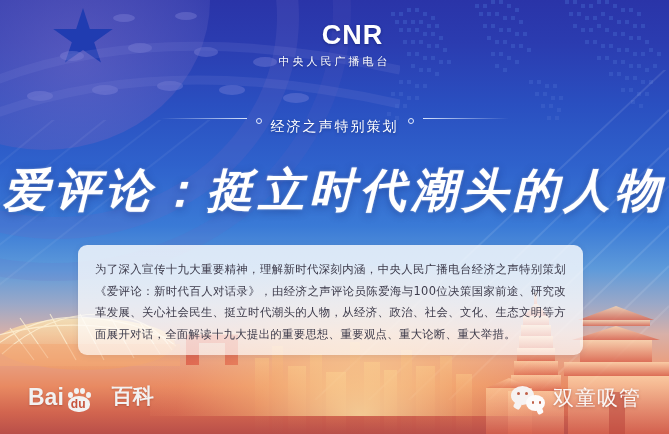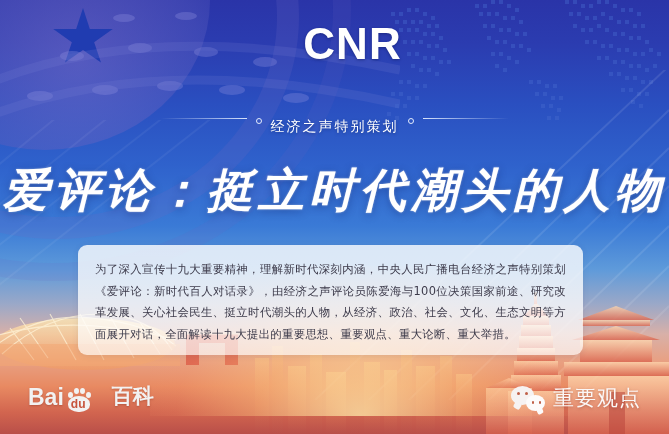--- a/index.html
+++ b/index.html
@@ -67,21 +67,21 @@
       rgba(250,160,110,.12) 62%,
       rgba(250,150,110,0) 80%);
   }
 
   
   .logo{
     position:absolute;left:0;right:0;top:22px;text-align:center;
     z-index:6;
   }
   .logo-mark{
-    font-size:44px;font-weight:bold;color:#ffffff;letter-spacing:1px;
+    font-size:27px;font-weight:bold;color:#ffffff;letter-spacing:1px;
     line-height:1;font-family:"Liberation Sans",sans-serif;
     text-shadow:0 1px 3px rgba(10,20,80,.45);
     padding-left:36px;
   }
   .logo-sub{
     margin-top:5px;font-size:11px;color:#ffffff;letter-spacing:3px;
     font-family:"DejaVu Sans",sans-serif;
     text-shadow:0 1px 2px rgba(10,20,80,.45);
   }
 
@@ -493,20 +493,21 @@
     <g fill="url(#pag)" opacity=".85">
       <rect x="486" y="104" width="46" height="46"></rect>
       <polygon points="486,104 509,94 532,104"></polygon>
     </g>
   </svg>
 
   <div class="sun-glow"></div>
 
   <div class="logo">
     <div class="logo-mark">CNR</div>
+    <div class="logo-sub">中央人民广播电台</div>
   </div>
 
   <div class="ribbon">
     <span class="rule"></span>
     <span class="dot"></span>
     <span class="rtext">经济之声特别策划</span>
     <span class="dot"></span>
     <span class="rule right"></span>
   </div>
 
@@ -531,16 +532,16 @@
 
   <div class="wechat">
     <span class="wx-icon">
       <span class="b1"></span>
       <span class="b2"></span>
       <span class="e e1"></span>
         <span class="e e2"></span>
       <span class="e e3"></span>
         <span class="e e4"></span>
     </span>
-    <span class="wx-text">重要观点</span>
+    <span class="wx-text">双童吸管</span>
   </div>
 
 </div>
 
 </body></html>

